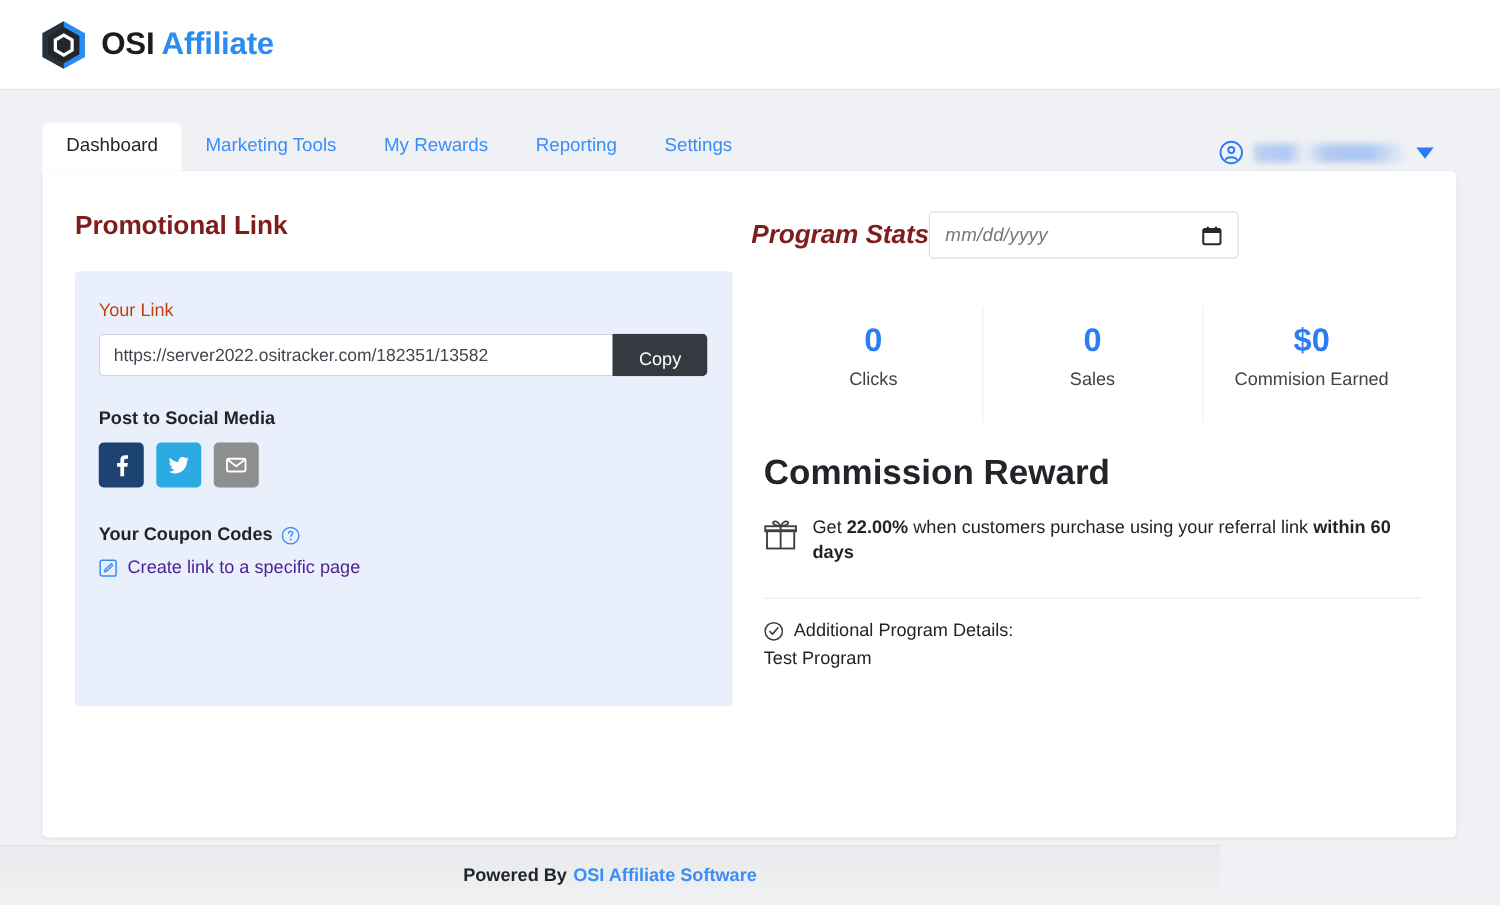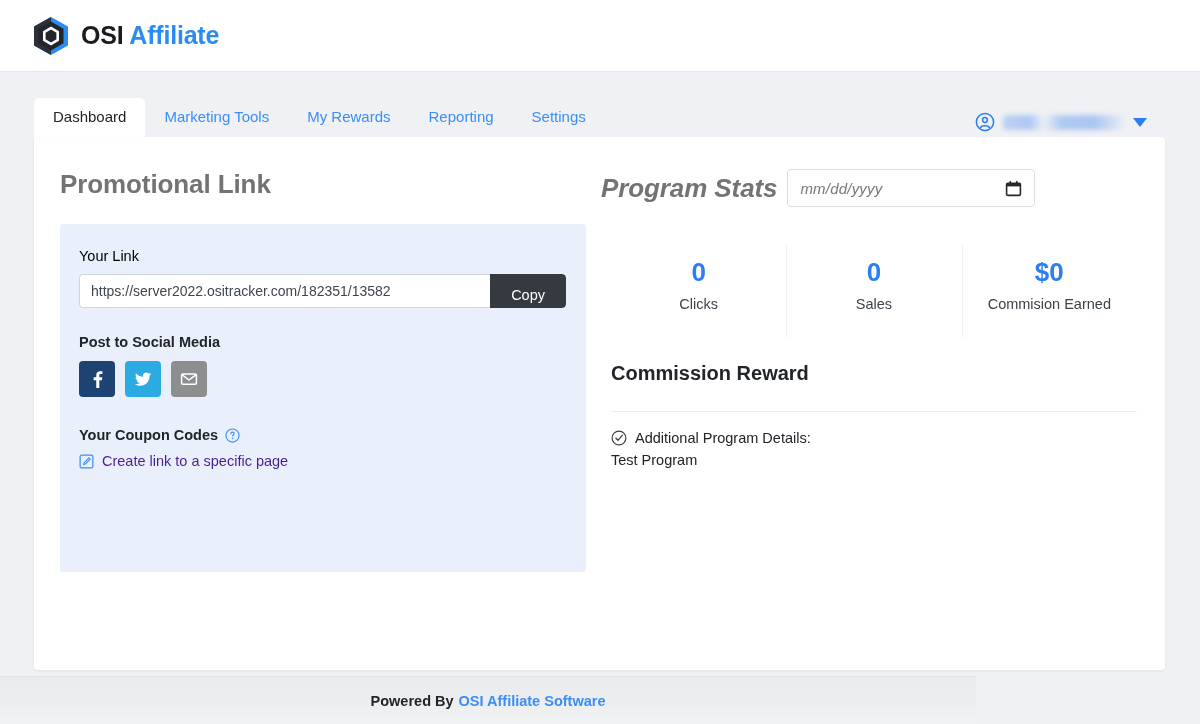--- a/index.html
+++ b/index.html
@@ -120,38 +120,38 @@
   .card-inner {
     display: flex;
     padding: 0;
     height: 100%;
   }
 
   .col-left { width: 578px; padding: 32px 0 0 26px; }
   .col-right { flex: 1; padding: 32px 28px 0 0; position: relative; }
 
   h2.section-title {
-    font-size: 26px;
+    font-size: 21px;
     font-weight: bold;
-    color: #737373;
+    color: #7f1d1d;
     letter-spacing: -0.1px;
   }
 
   
   .blue-panel {
     margin-top: 24px;
     width: 526px;
     background: #e9f0fb;
     border-radius: 3px;
     padding: 24px 20px 26px 19px;
     min-height: 348px;
   }
   .field-label {
     font-size: 14.5px;
-    color: #000000;
+    color: #c2410c;
     margin-bottom: 10px;
   }
   .link-row {
     display: flex;
     align-items: stretch;
     width: 487px;
     height: 34px;
     border-radius: 4px;
     overflow: hidden;
   }
@@ -237,21 +237,20 @@
     width: 248px;
     height: 38px;
     border: 1px solid #dadde1;
     border-radius: 4px;
     background: #fff;
     display: flex;
     align-items: center;
     padding: 0 12px;
     justify-content: space-between;
     cursor: pointer;
-    margin-left: 10px;
   }
   .date-ph {
     font-size: 15px;
     color: #74787d;
     letter-spacing: 0.2px;
   }
   .cal-icon { width: 17px; height: 17px; display: block; }
 
   .stats-row {
     display: flex;
@@ -277,21 +276,21 @@
     color: #2a7df4;
     line-height: 30px;
   }
   .stat .l {
     font-size: 14.5px;
     color: #3d434a;
     margin-top: 9px;
   }
 
   .reward-title {
-    font-size: 20px;
+    font-size: 28px;
     font-weight: bold;
     color: #212529;
     margin-top: 24px;
     margin-left: 10px;
   }
   .reward-row {
     display: flex;
     gap: 12px;
     margin-top: 18px;
     margin-left: 10px;
@@ -465,20 +464,32 @@
             <div class="l">Sales</div>
           </div>
           <div class="stat">
             <div class="v">$0</div>
             <div class="l">Commision Earned</div>
           </div>
         </div>
 
         <h2 class="reward-title">Commission Reward</h2>
 
+        <div class="reward-row">
+          <svg class="gift-icon" viewBox="0 0 27 27">
+            <rect x="2.6" y="10.2" width="21.8" height="14.6" fill="none" stroke="#3b4048" stroke-width="1.5"></rect>
+            <rect x="1.2" y="7" width="24.6" height="4" fill="none" stroke="#3b4048" stroke-width="1.5"></rect>
+            <line x1="13.5" y1="7" x2="13.5" y2="24.8" stroke="#3b4048" stroke-width="1.5"></line>
+            <path d="M13.5 7 C12 4.4 10 2.6 8.2 3.3 C6.5 4 7.2 6.4 13.5 7z" fill="none" stroke="#3b4048" stroke-width="1.4"></path>
+            <path d="M13.5 7 C15 4.4 17 2.6 18.8 3.3 C20.5 4 19.8 6.4 13.5 7z" fill="none" stroke="#3b4048" stroke-width="1.4"></path>
+          </svg>
+          <div class="reward-text">
+            <span>Get </span><b>22.00%</b><span> when customers purchase using your referral link </span><b>within 60 days</b>
+          </div>
+        </div>
 
         <div class="hr"></div>
 
         <div class="details-row">
           <svg class="check-icon" viewBox="0 0 16 16">
             <circle cx="8" cy="8" r="6.9" fill="none" stroke="#3b4048" stroke-width="1.2"></circle>
             <path d="M4.9 8.2 L7 10.3 L11.4 5.2" fill="none" stroke="#3b4048" stroke-width="1.3" stroke-linecap="round" stroke-linejoin="round"></path>
           </svg>
           <span class="details-label">Additional Program Details:</span>
         </div>

